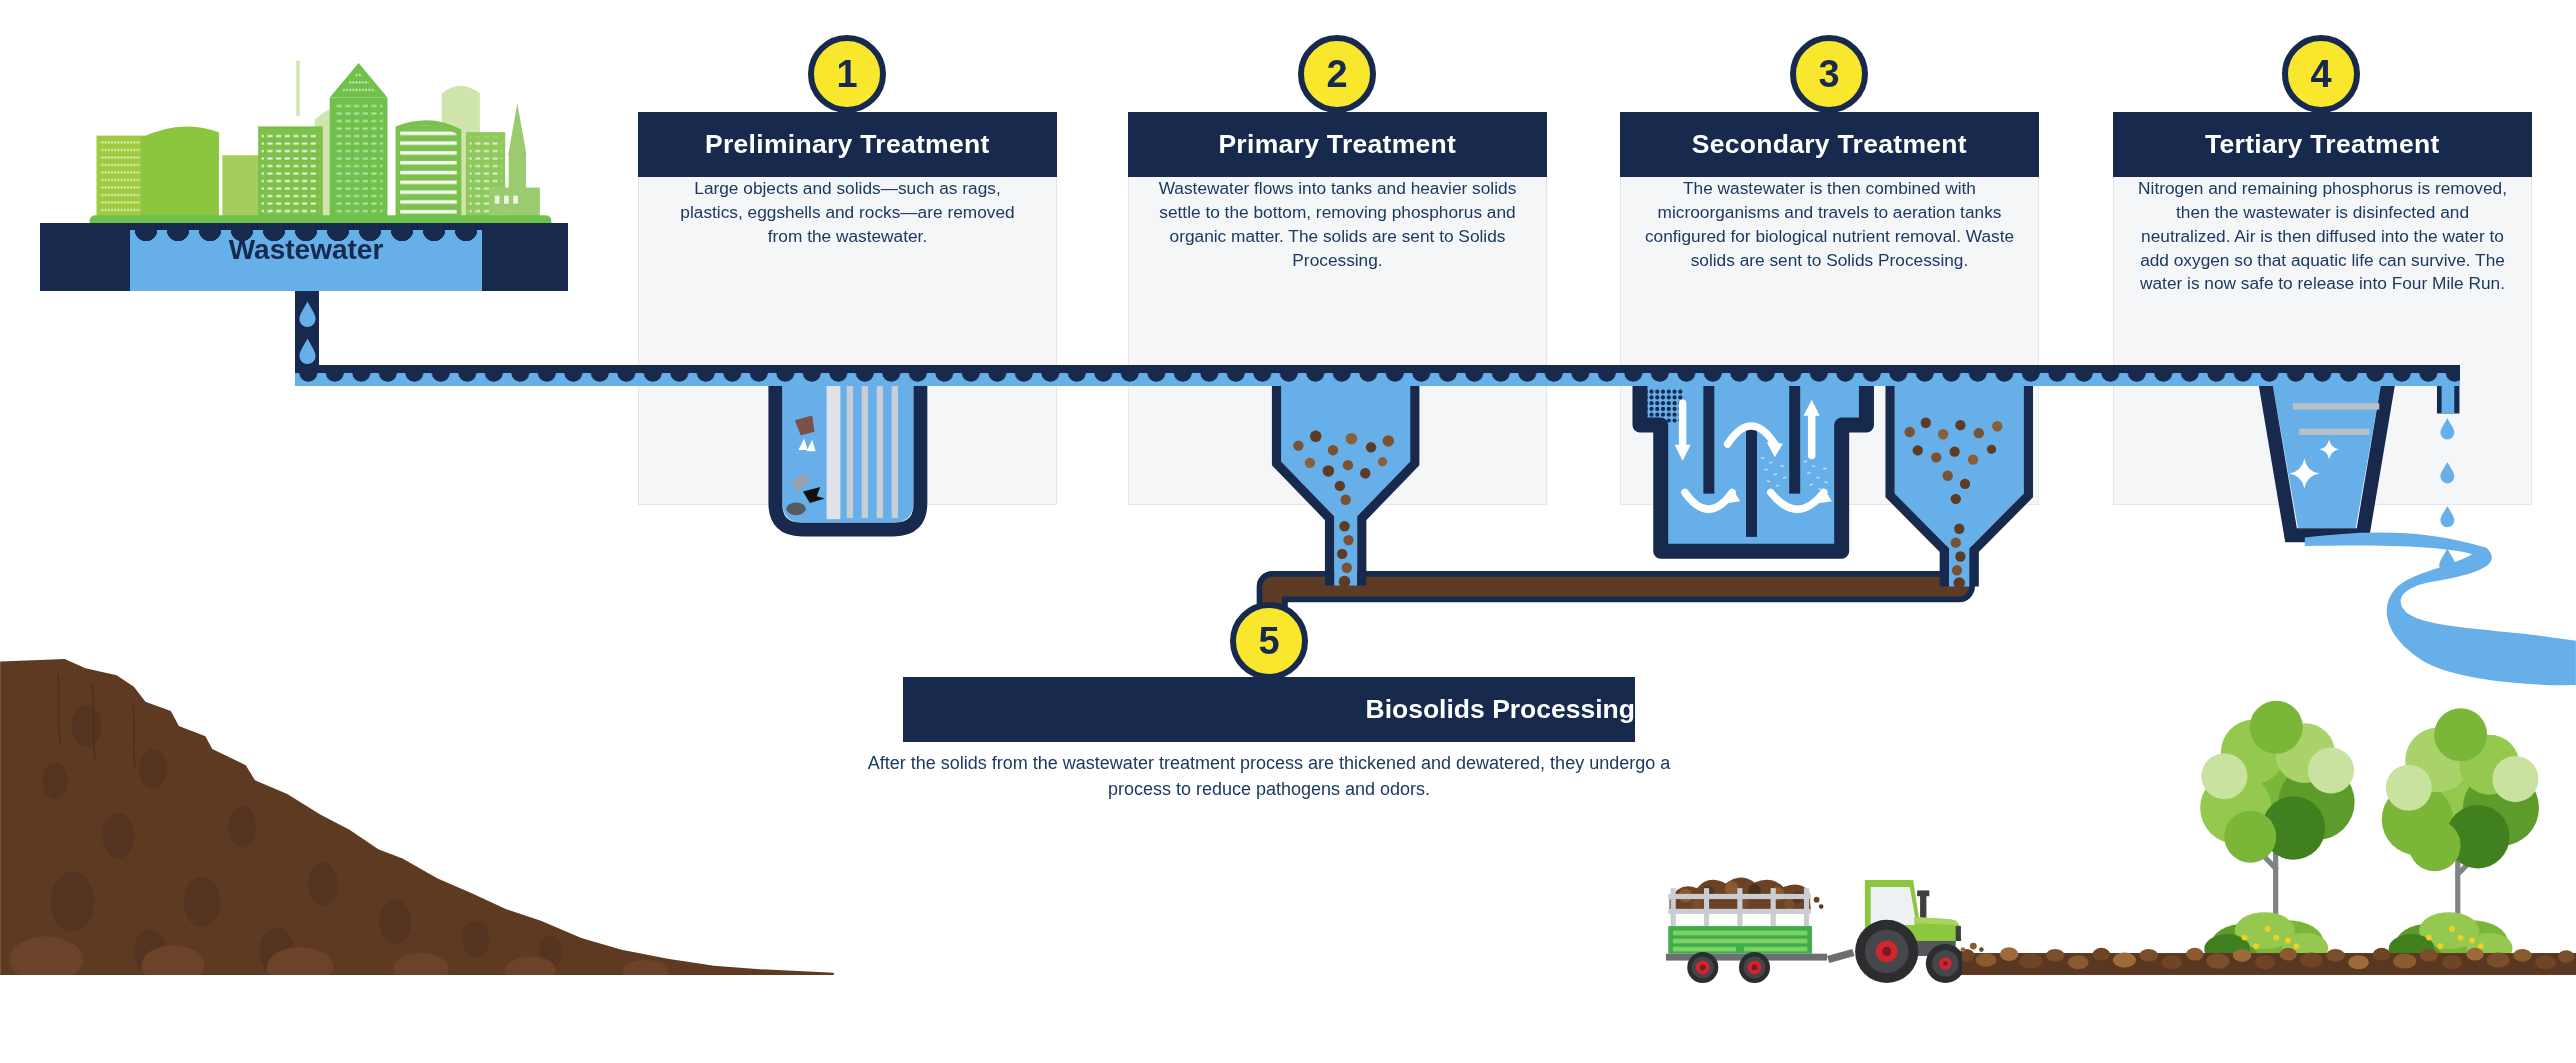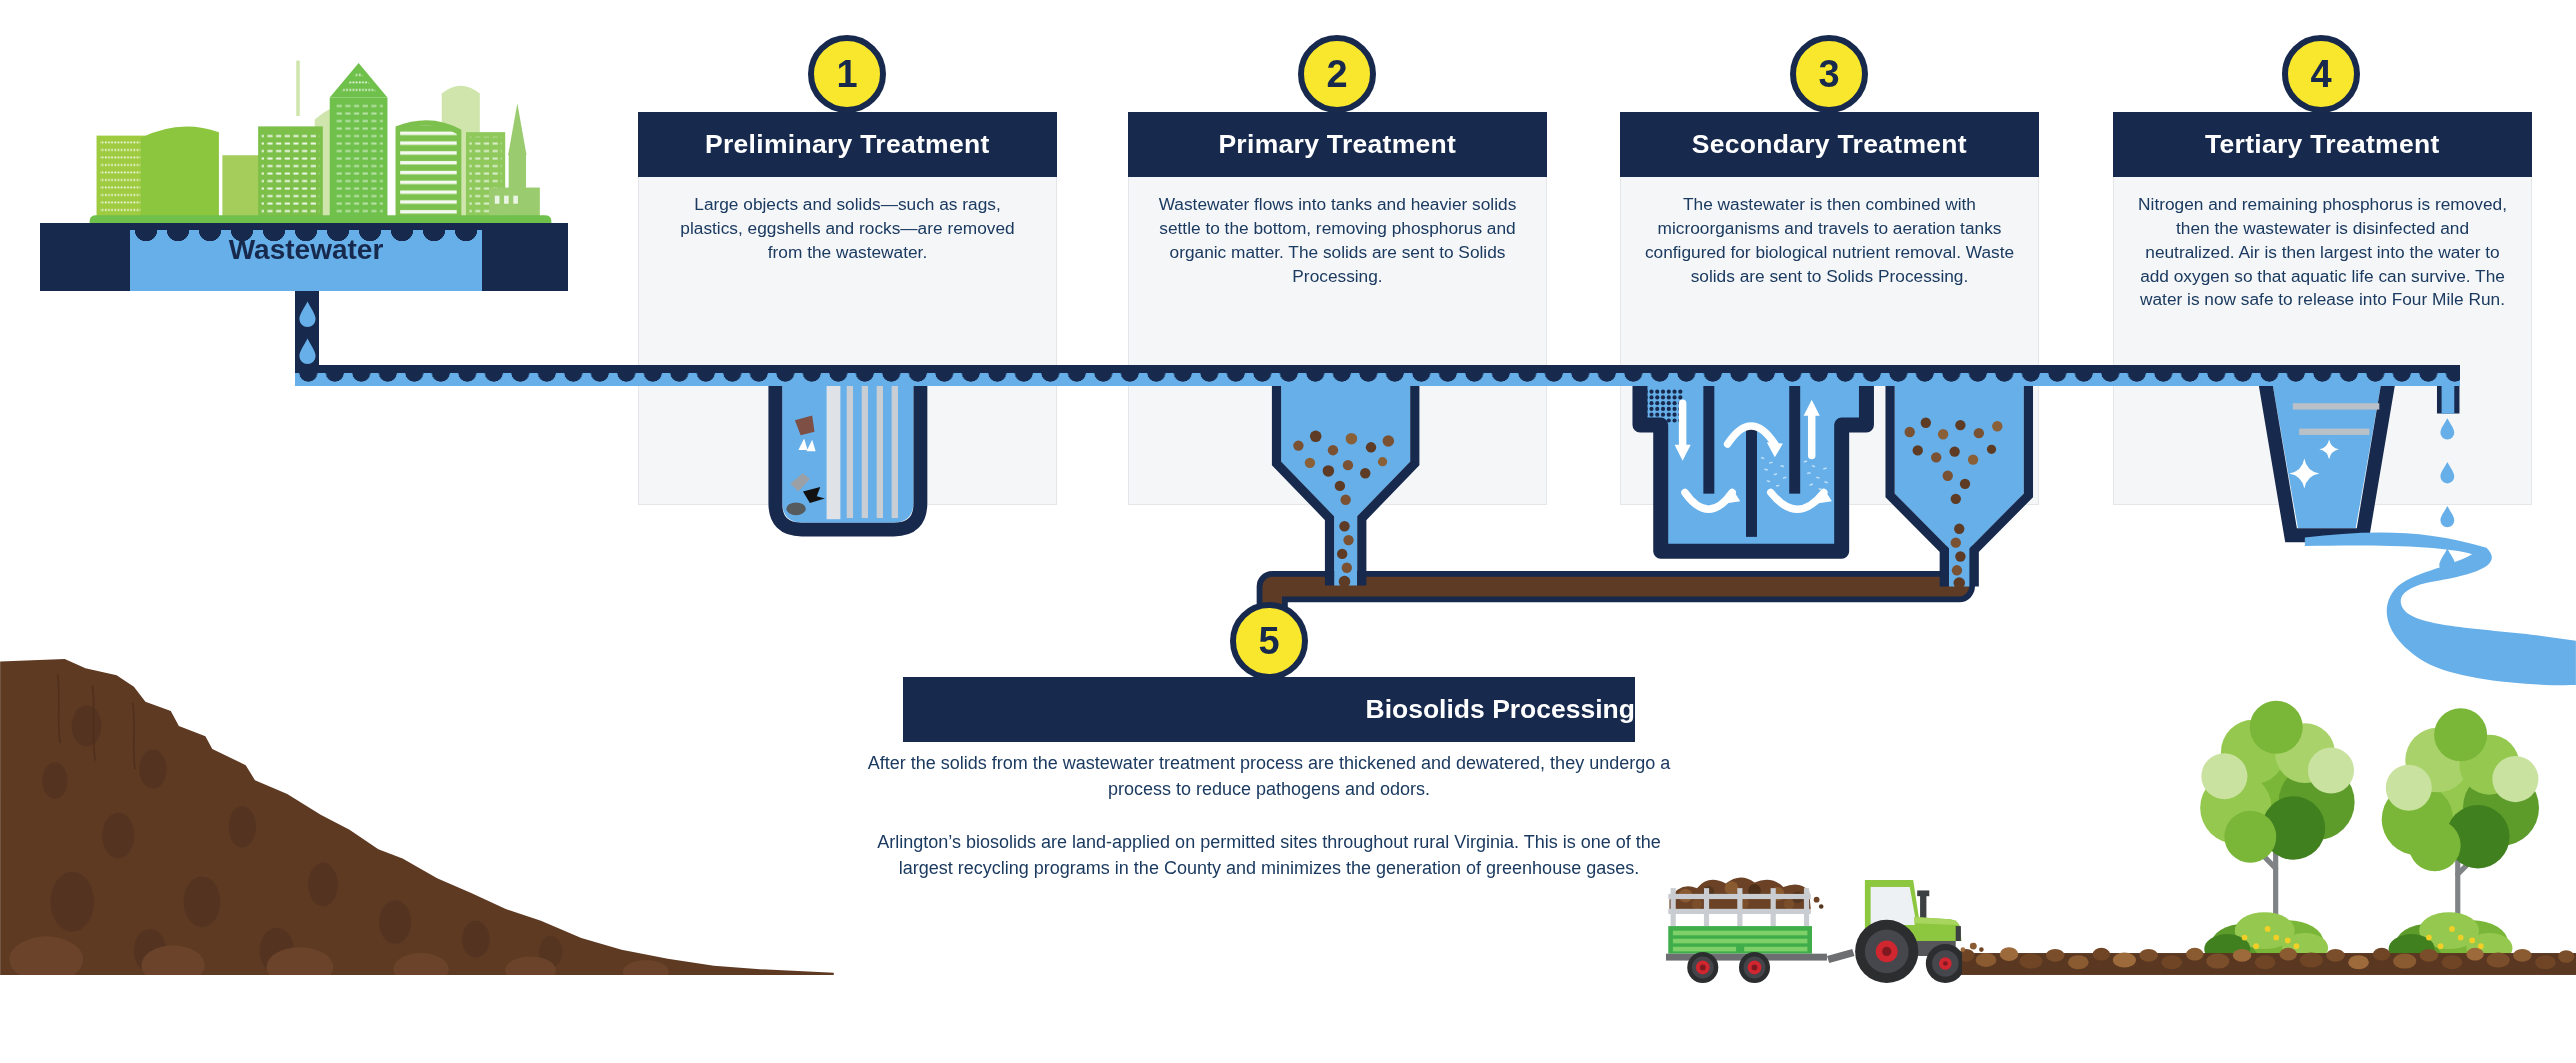--- a/index.html
+++ b/index.html
@@ -10,21 +10,21 @@
   
   .footer-band{left:0;top:969px;width:2576px;height:94px;
 ible    background:linear-gradient(180deg,#16305a 0%,#122a50 40%,#0d2144 100%);z-index:1;}
 
   
   .card{top:112px;width:419px;height:393px;background:#f5f6f8;border:1.2px solid #e4e6ea;
         box-sizing:border-box;z-index:1;}
   .card-header{position:absolute;left:-1.2px;top:-1.2px;width:419px;height:65px;background:#17294d;
         display:flex;align-items:center;justify-content:center;}
   .card-title{color:#ffffff;font-size:26.5px;font-weight:bold;letter-spacing:0.3px;}
-  .card-desc{position:absolute;left:0;top:80px;width:100%;box-sizing:border-box;padding:0 22px;
+  .card-desc{position:absolute;left:0;top:64px;width:100%;box-sizing:border-box;padding:0 22px;
         font-size:17.3px;line-height:1.38;color:#1b3a60;text-align:center;margin:0;}
 
   
   .badge{width:78px;height:78px;border-radius:50%;background:#f9e72e;border:6.3px solid #17294d;
         box-sizing:border-box;display:flex;align-items:center;justify-content:center;z-index:6;}
   .badge span{font-size:38px;font-weight:bold;color:#17294d;}
 
   
   .city-band{left:40px;top:223px;width:528px;height:68px;background:#17294d;z-index:2;}
   .ww-box{left:130px;top:230px;width:352px;height:61px;background:#66afe9;z-index:3;
@@ -163,21 +163,21 @@
   <article class="abs card" style="left:1620px">
     <header class="card-header">
       <h2 class="card-title" style="margin:16px">Secondary Treatment</h2>
     </header>
     <p class="card-desc">The wastewater is then combined with microorganisms and travels to aeration tanks configured for biological nutrient removal. Waste solids are sent to Solids Processing.</p>
   </article>
   <article class="abs card" style="left:2113px">
     <header class="card-header">
       <h2 class="card-title" style="margin:0">Tertiary Treatment</h2>
     </header>
-    <p class="card-desc">Nitrogen and remaining phosphorus is removed, then the wastewater is disinfected and neutralized. Air is then largest into the water to add oxygen so that aquatic life can survive. The water is now safe to release into Four Mile Run.</p>
+    <p class="card-desc">Nitrogen and remaining phosphorus is removed, then the wastewater is disinfected and neutralized. Air is then diffused into the water to add oxygen so that aquatic life can survive. The water is now safe to release into Four Mile Run.</p>
   </article>
 
   <svg class="abs" style="left:1223px;top:537px;z-index:2" width="785" height="150" viewBox="0 0 1360 260">
     <path d="M 85 172 L 85 86 L 1276 86 L 1276 15" fill="none" stroke="#17294d" stroke-width="54" stroke-linejoin="round"></path>
     <path d="M 85 172 L 85 86 L 1276 86 L 1276 15" fill="none" stroke="#5d3b24" stroke-width="34" stroke-linejoin="round"></path>
   </svg>
 
   <svg class="abs" style="left:750px;top:358px;z-index:2" width="190" height="190" viewBox="0 0 330 330">
     <path d="M 56 40 L 56 250 Q 56 286 92 286 L 248 286 Q 284 286 284 250 L 284 40 Z" fill="#66afe9"></path>
     <path d="M 44 40 L 44 252 Q 44 298 90 298 L 250 298 Q 296 298 296 252 L 296 40" fill="none" stroke="#17294d" stroke-width="24"></path>
@@ -378,21 +378,20 @@
     </div>
 
   <div class="abs bio-band">
     <span class="bio-title">Biosolids Processing</span>
   </div>
   <div class="abs badge" style="left:1230px;top:602px">
     <span>5</span>
     </div>
   <div class="abs bio-text">
     <p>After the solids from the wastewater treatment process are thickened and dewatered, they undergo a process to reduce pathogens and odors.</p>
-    <p>Arlington’s biosolids are land-applied on permitted sites throughout rural Virginia. This is one of the largest recycling programs in the County and minimizes the generation of greenhouse gases.</p>
   </div>
 
   <svg class="abs" style="left:2158px;top:684px;z-index:2" width="418" height="291" viewBox="0 0 725 505">
     <g stroke="#7f8386" stroke-width="9" fill="none" stroke-linecap="round">
       <path d="M 204 500 L 204 240"></path>
         <path d="M 204 280 L 155 205"></path>
         <path d="M 204 262 L 256 196"></path>
         <path d="M 204 320 L 148 262"></path>
       <path d="M 520 500 L 520 245"></path>
         <path d="M 520 285 L 468 210"></path>

